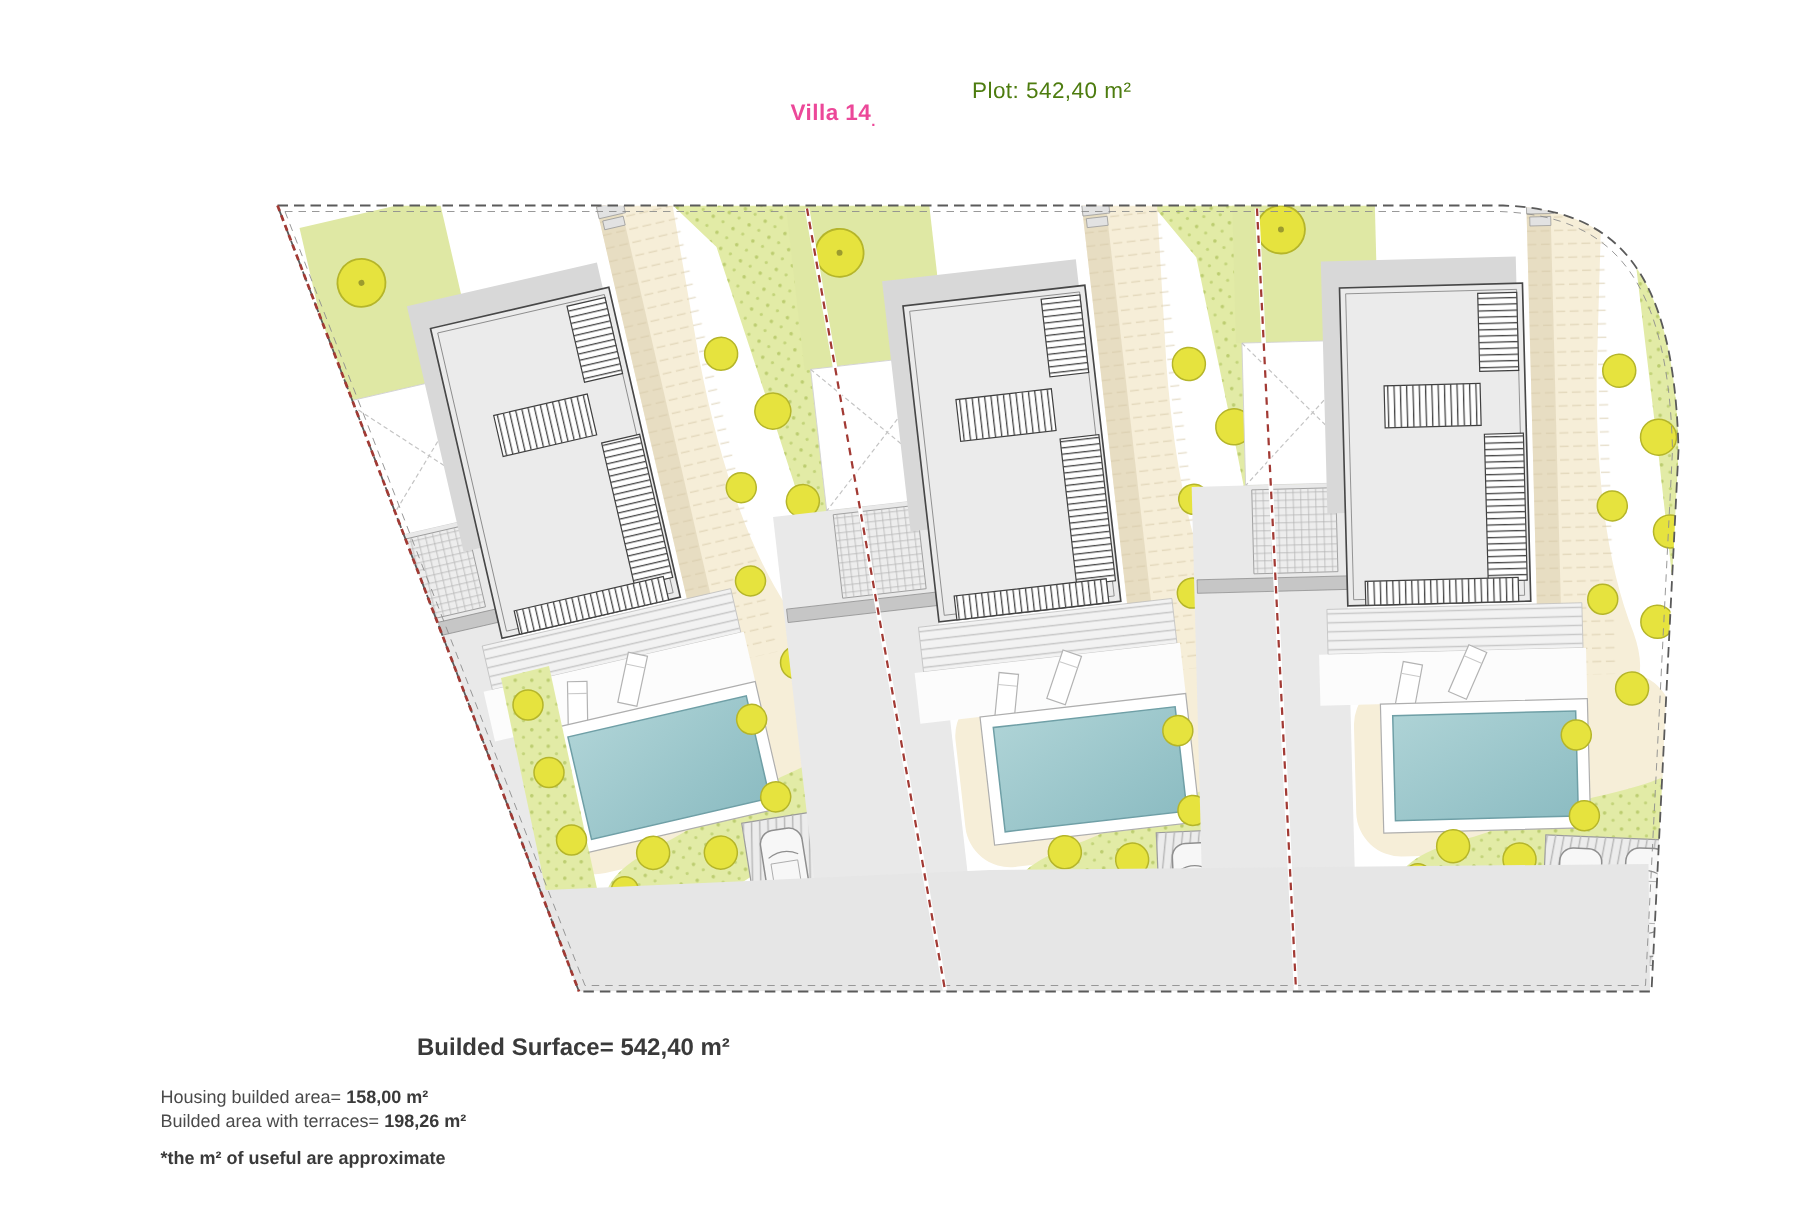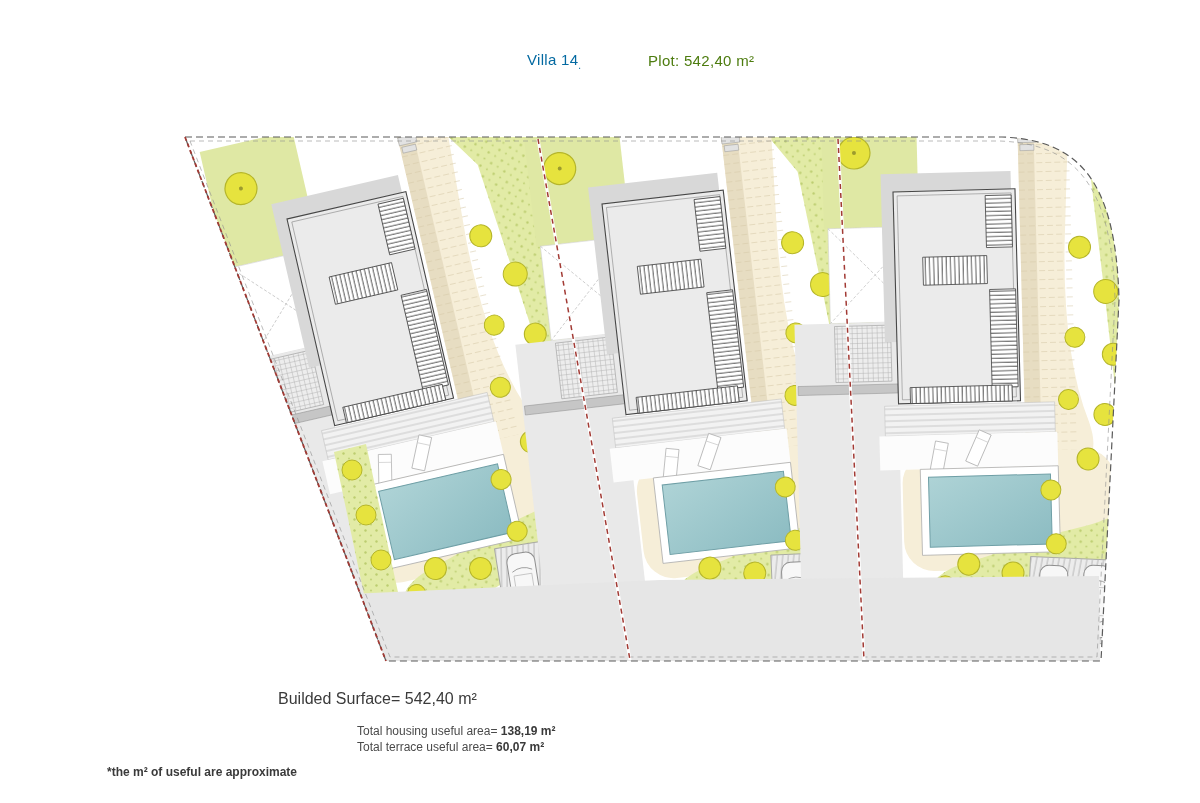--- a/index.html
+++ b/index.html
@@ -1,24 +1,24 @@
 <!DOCTYPE html>
 <html style="--garden: #dfe8a4; --slope: #e2eba6; --beige: #f6eed8; --beige_dark: #e3d8bd; --road: #e6e6e6; --gray_drive: #e9e9e9; --building: #ebebeb; --building_shadow: #d8d8d8; --pool_water: #9ac7cc; --boundary_red: #a23a34; --tree_fill: #e6e33e; --tree_stroke: #b5b52a;"><head>
 <meta charset="utf-8">
 <style>
   html,body{margin:0;padding:0;background:#fff;}
   .page{position:relative;width:1200px;height:803px;background:#fff;overflow:hidden;
         font-family:"Liberation Sans","DejaVu Sans",sans-serif;color:#3f3f3f;}
-  .hdr-villa{position:absolute;left:527px;top:51px;font-size:15px;font-weight:normal;letter-spacing:.3px;color:#0369a1;}
+  .hdr-villa{position:absolute;left:527px;top:67px;font-size:15px;font-weight:bold;letter-spacing:.3px;color:#ec4899;}
   .hdr-mark{font-size:10px;vertical-align:-4px;}
   .hdr-plot{position:absolute;left:648px;top:52px;font-size:15px;color:#4d7c0f;letter-spacing:.3px;}
   .plan-svg{position:absolute;left:0;top:0;}
   .watermark{position:absolute;left:400px;top:240px;font-size:260px;font-weight:bold;
              color:#444;opacity:0.05;letter-spacing:45px;pointer-events:none;line-height:1;}
-  .sum-title{position:absolute;left:278px;top:690px;font-size:16px;font-weight:normal;color:#3a3a3a;}
+  .sum-title{position:absolute;left:278px;top:690px;font-size:16px;font-weight:bold;color:#3a3a3a;}
   .sum-col{position:absolute;top:723px;font-size:12px;color:#4a4a4a;line-height:16px;}
   .sum-col.c1{left:107px;}
   .sum-col.c2{left:357px;}
   .sum-col b{color:#3a3a3a;}
   .footnote{position:absolute;left:107px;top:765px;font-size:12px;font-weight:bold;color:#3a3a3a;}
   
   .f-garden{fill:var(--garden,#dfe8a4);}
   .f-slope{fill:var(--slope,#e2eba6);}
   .f-beige{fill:var(--beige,#f6eed8);}
   .f-beiged{fill:var(--beige_dark,#e3d8bd);}
@@ -216,20 +216,20 @@
       <path d="M185,137 L386,661" class="s-red" stroke-width="1.8" stroke-dasharray="4 3"></path>
       <path d="M538,139 L630,660" stroke="#ffffff" stroke-width="3"></path>
       <path d="M538,139 L630,660" class="s-red" stroke-width="1.5" stroke-dasharray="5 4"></path>
       <path d="M838,139 L864,660" stroke="#ffffff" stroke-width="3"></path>
       <path d="M838,139 L864,660" class="s-red" stroke-width="1.5" stroke-dasharray="5 4"></path>
     </g>
   </svg>
 
   <div class="sum-title"><span>Builded Surface=</span>&nbsp;<span>542,40 m²</span></div>
 
-
-  <div class="sum-col c2">
-    <div><span>Total housing useful area=</span> <b>138,19 m²</b></div>
-    <div><span>Total terrace useful area=</span> <b>60,07 m²</b></div>
+  <div class="sum-col c1">
+    <div><span>Housing builded area=</span> <b>158,00 m²</b></div>
+    <div><span>Builded area with terraces=</span> <b>198,26 m²</b></div>
   </div>
+
 
   <div class="footnote">*the m² of useful are approximate</div>
 </div>
 
 </body></html>

